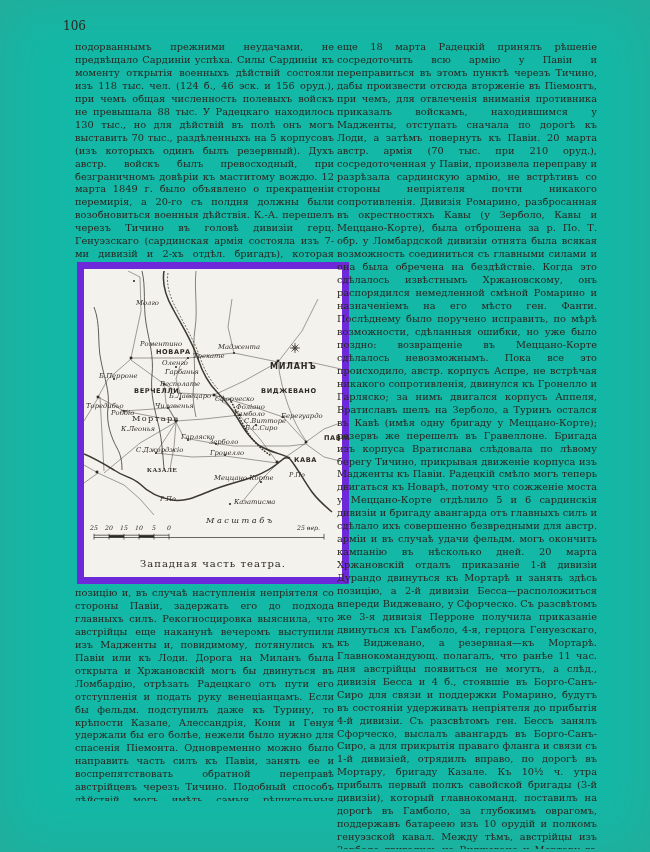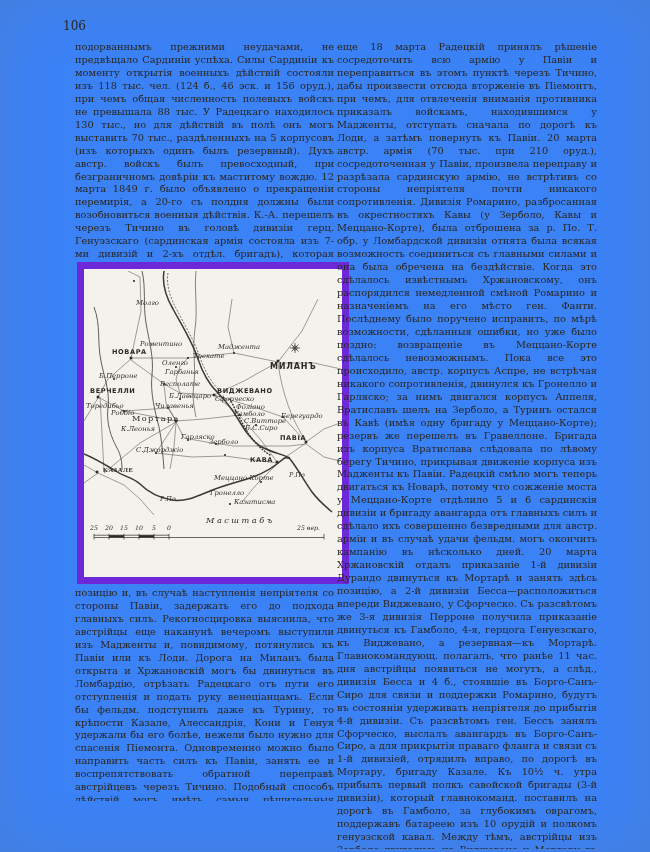--- a/index.html
+++ b/index.html
@@ -1,36 +1,36 @@
 <!DOCTYPE html>
 <html><head>
 <meta charset="utf-8">
 <style>
   html,body{margin:0;padding:0;background:#dedcd5;}
   .page{
     position:relative;width:650px;height:852px;overflow:hidden;
-    background:#3b82f6;
+    background:#14b8a6;
     box-shadow:inset 0 0 60px rgba(120,110,90,.18);
     font-family:"DejaVu Serif",serif;color:#2a2620;
   }
   .pageno{position:absolute;left:63px;top:19px;font-size:12px;}
   .htitle{position:absolute;left:0;top:18px;width:612px;text-align:center;
     font-family:"DejaVu Sans",sans-serif;font-weight:bold;font-size:13px;letter-spacing:.3px;}
   .text{position:absolute;text-align:justify;font-size:9.8px;line-height:12.95px;overflow:hidden;}
   #lcol-top{left:75px;top:41px;width:259px;height:221px;}
   #lcol-bottom{left:75px;top:587px;width:259px;height:214px;}
   #rcol{left:337px;top:41px;width:260px;height:808px;}
 
   .mapfig{position:absolute;left:77px;top:262px;width:258px;height:308px;margin:0;
     border:7px solid #6d28d9;background:#f4f2ec;}
   .mapart{position:absolute;left:0;top:2px;width:258px;height:245px;}
   #map-labels{position:absolute;left:0;top:0;width:258px;height:308px;}
   .ml{position:absolute;white-space:nowrap;color:#2e2a24;}
   .town{font:italic 6.8px "DejaVu Serif",serif;}
-  .city{font-family:"DejaVu Sans",sans-serif;font-weight:bold;font-size:6.6px;letter-spacing:.6px;}
+  .city{font-family:"DejaVu Sans",sans-serif;font-weight:bold;font-size:6.6px;letter-spacing:.6px;margin-left:44px;}
   .city-lg{font-family:"DejaVu Sans",sans-serif;font-weight:bold;font-size:8px;letter-spacing:.8px;}
   .bigtown{font-family:"DejaVu Serif",serif;font-size:8.2px;letter-spacing:1.4px;}
   .river{font:italic 6.4px "DejaVu Serif",serif;}
   .scalenum{font:italic 6.2px "DejaVu Serif",serif;}
   .scaletitle{font:italic 8.2px "DejaVu Serif",serif;letter-spacing:2.5px;}
   .scalebar{position:absolute;left:8px;top:264px;width:234px;height:8px;}
   .cap1{position:absolute;left:0;top:276px;width:100%;text-align:center;
     font-size:10.8px;letter-spacing:1.3px;}
   .cap2{position:absolute;left:0;top:289px;width:100%;text-align:center;
     font-size:10px;letter-spacing:1px;}
@@ -139,21 +139,21 @@
         <span class="ml town" style="left: 160px; top: 148px;">С.Витторе</span>
         <span class="ml town" style="left: 161px; top: 155px;">Б.С.Сиро</span>
         <span class="ml town" style="left: 2px; top: 133px;">Торедибьо</span>
         <span class="ml town" style="left: 27px; top: 140px;">Роббіо</span>
         <span class="ml town" style="left: 71px; top: 133px;">Чилавенья</span>
         <span class="ml bigtown" style="left: 48px; top: 144px;">Мортара</span>
         <span class="ml town" style="left: 37px; top: 156px;">К.Леонья</span>
         <span class="ml town" style="left: 97px; top: 164px;">Гарляско</span>
         <span class="ml town" style="left: 125px; top: 169px;">Зерболо</span>
         <span class="ml town" style="left: 52px; top: 177px;">С.Джорджіо</span>
-        <span class="ml town" style="left: 126px; top: 180px; margin-top: 40px;">Гронелло</span>
+        <span class="ml town" style="left: 126px; top: 180px;">Гронелло</span>
         <span class="ml city" style="left: 166px; top: 187px;">КАВА</span>
         <span class="ml city" style="left: 196px; top: 165px;">ПАВІА</span>
         <span class="ml city" style="left: 19px; top: 197px; font-family: Liberation Serif, serif;">КАЗАЛЕ</span>
         <span class="ml town" style="left: 130px; top: 205px;">Меццано Корте</span>
         <span class="ml town" style="left: 150px; top: 229px;">Казатисма</span>
         <span class="ml river" style="left: 76px; top: 226px;">Р.По</span>
         <span class="ml river" style="left: 205px; top: 202px;">Р.По</span>
         <span class="ml scaletitle" style="left: 122px; top: 246px;">Масштабъ</span>
         <span class="ml scalenum" style="left: 6px; top: 255px;">25</span>
         <span class="ml scalenum" style="left: 21px; top: 255px;">20</span>
@@ -173,17 +173,18 @@
         <line x1="32" y1="0.8" x2="32" y2="6.5"></line>
           <line x1="47" y1="0.8" x2="47" y2="6.5"></line>
         <line x1="62" y1="0.8" x2="62" y2="6.5"></line>
           <line x1="77" y1="0.8" x2="77" y2="6.5"></line>
         <line x1="232" y1="0.8" x2="232" y2="6.5"></line>
       </g>
       <rect x="17" y="2.2" width="15" height="2.3" fill="#2e2a24"></rect>
       <rect x="47" y="2.2" width="15" height="2.3" fill="#2e2a24"></rect>
     </svg>
 
+    <div class="cap2">Западная часть театра.</div>
   </figure>
 
   <div class="text" id="lcol-bottom">позицію и, въ случаѣ наступленія непріятеля со стороны Павіи, задержать его до подхода главныхъ силъ. Рекогносцировка выяснила, что австрійцы еще наканунѣ вечеромъ выступили изъ Мадженты и, повидимому, потянулись къ Павіи или къ Лоди. Дорога на Миланъ была открыта и Хржановскій могъ бы двинуться въ Ломбардію, отрѣзать Радецкаго отъ пути его отступленія и подать руку венеціанцамъ. Если бы фельдм. подступилъ даже къ Турину, то крѣпости Казале, Алессандрія, Кони и Генуя удержали бы его болѣе, нежели было нужно для спасенія Піемонта. Одновременно можно было направить часть силъ къ Павіи, занять ее и воспрепятствовать обратной переправѣ австрійцевъ черезъ Тичино. Подобный способъ дѣйствій могъ имѣть самыя рѣшительныя послѣдствія, но Хржановскій, принимая во вниманіе свойства своихъ импровизированныхъ войскъ, предпочелъ болѣе осторожный образъ дѣйствій. Между тѣмъ,</div>
   <div class="text" id="rcol">еще 18 марта Радецкій принялъ рѣшеніе сосредоточить всю армію у Павіи и переправиться въ этомъ пунктѣ черезъ Тичино, дабы произвести отсюда вторженіе въ Піемонтъ, при чемъ, для отвлеченія вниманія противника приказалъ войскамъ, находившимся у Мадженты, отступать сначала по дорогѣ къ Лоди, а затѣмъ повернуть къ Павіи. 20 марта австр. армія (70 тыс. при 210 оруд.), сосредоточенная у Павіи, произвела переправу и разрѣзала сардинскую армію, не встрѣтивъ со стороны непріятеля почти никакого сопротивленія. Дивизія Ромарино, разбросанная въ окрестностяхъ Кавы (у Зерболо, Кавы и Меццано-Корте), была отброшена за р. По. Т. обр. у Ломбардской дивизіи отнята была всякая возможность соединиться съ главными силами и она была обречена на бездѣйствіе. Когда это сдѣлалось извѣстнымъ Хржановскому, онъ распорядился немедленной смѣной Ромарино и назначеніемъ на его мѣсто ген. Фанти. Послѣднему было поручено исправить, по мѣрѣ возможности, сдѣланныя ошибки, но уже было поздно: возвращеніе въ Меццано-Корте сдѣлалось невозможнымъ. Пока все это происходило, австр. корпусъ Аспре, не встрѣчая никакого сопротивленія, двинулся къ Гронелло и Гарляско; за нимъ двигался корпусъ Аппеля, Вратиславъ шелъ на Зерболо, а Туринъ остался въ Кавѣ (имѣя одну бригаду у Меццано-Корте); резервъ же перешелъ въ Гравеллоне. Бригада изъ корпуса Вратислава слѣдовала по лѣвому берегу Тичино, прикрывая движеніе корпуса изъ Мадженты къ Павіи. Радецкій смѣло могъ теперь двигаться къ Новарѣ, потому что сожженіе моста у Меццано-Корте отдѣлило 5 и 6 сардинскія дивизіи и бригаду авангарда отъ главныхъ силъ и сдѣлало ихъ совершенно безвредными для австр. арміи и въ случаѣ удачи фельдм. могъ окончить кампанію въ нѣсколько дней. 20 марта Хржановскій отдалъ приказаніе 1-й дивизіи Дурандо двинуться къ Мортарѣ и занять здѣсь позицію, а 2-й дивизіи Бесса—расположиться впереди Виджевано, у Сфорческо. Съ разсвѣтомъ же 3-я дивизія Перроне получила приказаніе двинуться къ Гамболо, 4-я, герцога Генуезскаго, къ Виджевано, а резервная—къ Мортарѣ. Главнокомандующ. полагалъ, что ранѣе 11 час. дня австрійцы появиться не могутъ, а слѣд., дивизія Бесса и 4 б., стоявшіе въ Борго-Санъ-Сиро для связи и поддержки Ромарино, будутъ въ состояніи удерживать непріятеля до прибытія 4-й дивизіи. Съ разсвѣтомъ ген. Бессъ занялъ Сфорческо, выслалъ авангардъ въ Борго-Санъ-Сиро, а для прикрытія праваго фланга и связи съ 1-й дивизіей, отрядилъ вправо, по дорогѣ въ Мортару, бригаду Казале. Къ 10½ ч. утра прибылъ первый полкъ савойской бригады (3-й дивизіи), который главнокоманд. поставилъ на дорогѣ въ Гамболо, за глубокимъ оврагомъ, поддержавъ батареею изъ 10 орудій и полкомъ генуэзской кавал. Между тѣмъ, австрійцы изъ Зерболо двигались на Виджевано и Мортару въ слѣдующ. порядкѣ: Аспре и Аппель черезъ Гарляско на Мортару, Туринъ—на Санъ-Джорджіо, Вратиславъ—на Гамболо, отрядивъ бригаду на Виджевано. Около 10 ч. утр. послѣдній отрядъ, поддержанный бригадой Страссальдо, шедшей въ головѣ колонны Врастислава, атаковалъ піемонтскій авангардъ въ Борго-Санъ-Сиро и оттѣснилъ его къ Сфорческо. Но ген. Бессъ съ</div>
 </div>
 
 </body></html>

